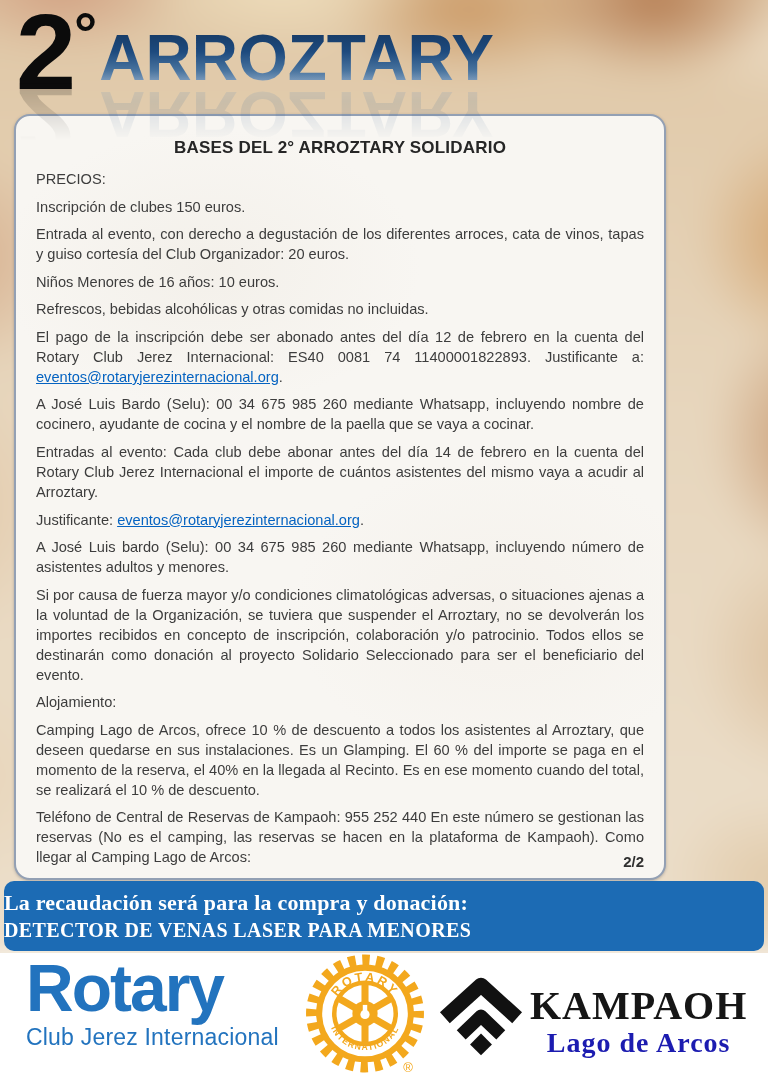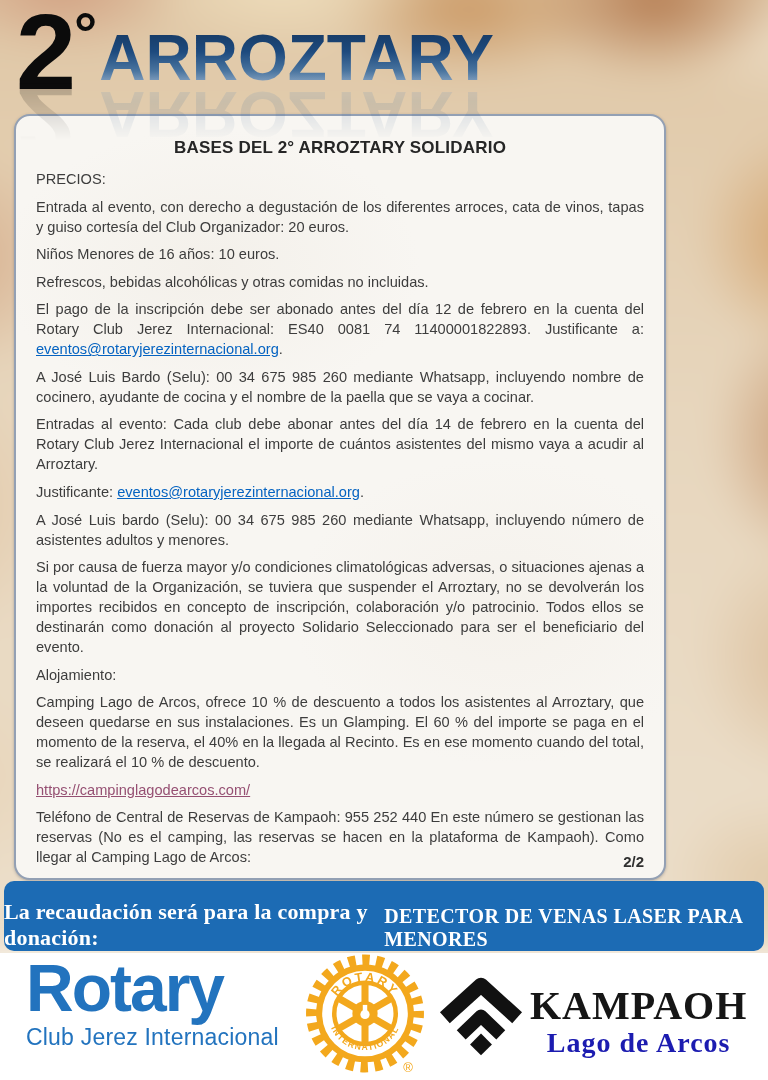--- a/index.html
+++ b/index.html
@@ -76,21 +76,21 @@
   a.link-purple { color:#954f72; text-decoration:underline; }
   .page-num {
     position:absolute; right:20px; bottom:8px;
     font-size:15px; font-weight:700; color:#303030;
   }
 
   
   .banner {
     position:absolute; z-index:3; left:4px; right:4px; top:881px; height:70px;
     background:var(--banner-blue,#1c6bb4); border-radius:10px;
-    display:flex; flex-direction:row; align-items:flex-end; justify-content:center;
+    display:flex; flex-direction:column; align-items:flex-start; justify-content:center;
     font-family:"Liberation Serif", serif; color:#ffffff; gap:3px;
   }
   .banner-line1 { font-size:22px; font-weight:700; letter-spacing:.2px; }
   .banner-line2 { font-size:20px; font-weight:700; letter-spacing:.4px; }
 
   
   .footer { position:absolute; z-index:3; left:0; top:953px; width:768px; height:127px; background:#ffffff;padding-left:16px; }
   .rotary-block { position:absolute; left:26px; top:2px; color:var(--rotary-blue,#2273be); }
   .rotary-word {
     font-size:66px; font-weight:700; letter-spacing:-2px; line-height:1;
@@ -118,37 +118,37 @@
     <span class="edition-num">2</span>
       <span class="degree">°</span>
       <span class="arroz-word">ARROZTARY</span>
   </div>
 </div>
 
 <div class="rules-box">
   <div class="rules-heading">BASES DEL 2° ARROZTARY SOLIDARIO</div>
 
   <p class="no-just">PRECIOS:</p>
+  <p class="no-just">Inscripción de clubes 150 euros.</p>
   <p>Entrada al evento, con derecho a degustación de los diferentes arroces, cata de vinos, tapas y guiso cortesía del Club Organizador: 20 euros.</p>
   <p class="no-just">Niños Menores de 16 años: 10 euros.</p>
   <p class="no-just">Refrescos, bebidas alcohólicas y otras comidas no incluidas.</p>
 
   <p><span>El pago de la inscripción debe ser abonado antes del día 12 de febrero en la cuenta del Rotary Club Jerez Internacional: ES40 0081 74 11400001822893. Justificante a: </span><a href="#" class="link-blue">eventos@rotaryjerezinternacional.org</a><span>.</span></p>
 
   <p>A José Luis Bardo (Selu): 00 34 675 985 260 mediante Whatsapp, incluyendo nombre de cocinero, ayudante de cocina y el nombre de la paella que se vaya a cocinar.</p>
   <p>Entradas al evento: Cada club debe abonar antes del día 14 de febrero en la cuenta del Rotary Club Jerez Internacional el importe de cuántos asistentes del mismo vaya a acudir al Arroztary.</p>
 
   <p class="no-just"><span>Justificante: </span><a href="#" class="link-blue">eventos@rotaryjerezinternacional.org</a><span>.</span></p>
 
   <p>A José Luis bardo (Selu): 00 34 675 985 260 mediante Whatsapp, incluyendo número de asistentes adultos y menores.</p>
   <p>Si por causa de fuerza mayor y/o condiciones climatológicas adversas, o situaciones ajenas a la voluntad de la Organización, se tuviera que suspender el Arroztary, no se devolverán los importes recibidos en concepto de inscripción, colaboración y/o patrocinio. Todos ellos se destinarán como donación al proyecto Solidario Seleccionado para ser el beneficiario del evento.</p>
   <p class="no-just">Alojamiento:</p>
   <p>Camping Lago de Arcos, ofrece 10 % de descuento a todos los asistentes al Arroztary, que deseen quedarse en sus instalaciones. Es un Glamping. El 60 % del importe se paga en el momento de la reserva, el 40% en la llegada al Recinto. Es en ese momento cuando del total, se realizará el 10 % de descuento.</p>
 
-  <p class="no-just"><a href="#" class="link-purple">https://campinglagodearcos.com/</a></p>
 
   <p>Teléfono de Central de Reservas de Kampaoh: 955 252 440 En este número se gestionan las reservas (No es el camping, las reservas se hacen en la plataforma de Kampaoh).  Como llegar al Camping Lago de Arcos:</p>
 
   <p class="no-just"><a href="#" class="link-blue">https://g.co/kgs/JvCGybc</a></p>
 
   <div class="page-num">2/2</div>
 </div>
 
 <div class="banner">
   <div class="banner-line1">La recaudación será para la compra y donación:</div>

